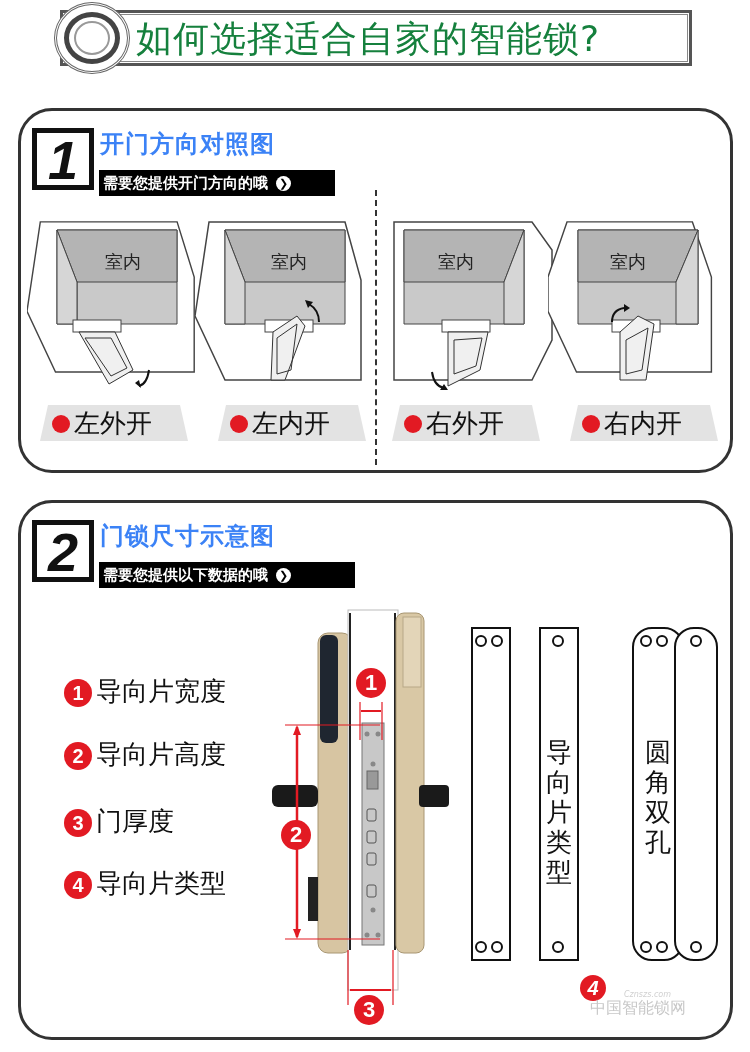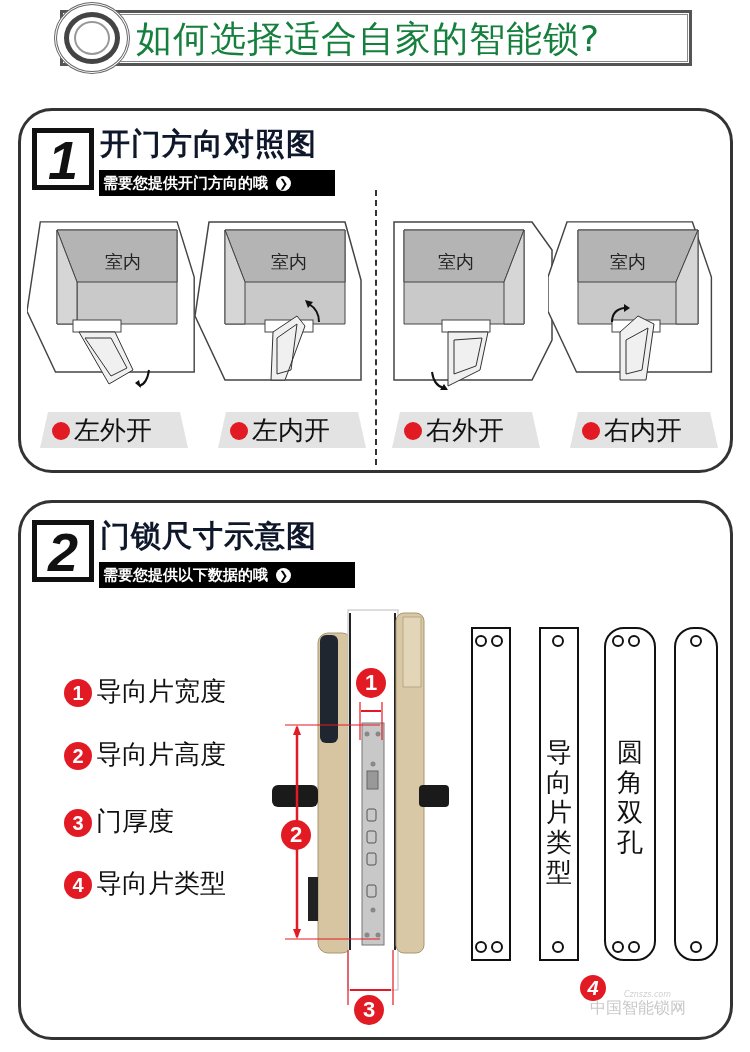--- a/index.html
+++ b/index.html
@@ -17,31 +17,31 @@
   .banner-title { left: 136px; top: 14px; font-size: 36px; font-weight: normal; color: #15803d; letter-spacing: 1px; line-height: 50px; }
 
   
   .panel { border: 3px solid #333; border-radius: 34px; background: #fff; }
   .p1 { left: 18px; top: 108px; width: 715px; height: 365px; }
   .p2 { left: 18px; top: 500px; width: 715px; height: 540px; }
 
   .num-box { width: 62px; height: 62px; border: 5px solid #111; background: #fff;
              font-family: "Liberation Sans", sans-serif; font-weight: bold; font-style: italic;
              font-size: 54px; text-align: center; line-height: 54px; color: #111; }
-  .sec-title { font-size: 30px; font-weight: bold; color: #0f172a; letter-spacing: 1px; line-height: 36px; }
+  .sec-title { font-size: 24px; font-weight: bold; color: #3b82f6; letter-spacing: 1px; line-height: 36px; }
   .sec-sub { height: 26px; background: #000; color: #fff; font-size: 15px; font-weight: bold;
              line-height: 26px; padding-left: 4px; }
   .sec-sub .chev { display: inline-block; width: 15px; height: 15px; border-radius: 50%; background: #fff;
                    color: #000; font-size: 11px; line-height: 15px; text-align: center; margin-left: 8px; vertical-align: middle; }
 
   
   .room { width: 168px; height: 180px; }
   .room svg { width: 168px; height: 180px; display: block; }
   .room-label { font-size: 18px; color: #222; }
-  .dir-tag { width: 148px; height: 36px; margin-top: 7px; }
+  .dir-tag { width: 148px; height: 36px; }
   .dir-tag .bg { position: absolute; left: 0; top: 0; width: 148px; height: 36px; }
   .dir-tag .dot { position: absolute; left: 12px; top: 10px; width: 18px; height: 18px; border-radius: 50%; background: #e21a23; }
   .dir-tag .txt { position: absolute; left: 34px; top: 0; font-size: 26px; line-height: 36px; color: #111; }
 
   .divider { left: 375px; top: 190px; height: 275px; border-left: 2px dashed #333; }
 
   
   .legend-item { font-size: 26px; color: #111; line-height: 30px; }
   .legend-item .badge { display: inline-block; width: 28px; height: 28px; border-radius: 50%; background: #e21a23;
                         color: #fff; font-size: 20px; font-weight: bold; text-align: center; line-height: 28px;
@@ -239,21 +239,21 @@
   <span class="hole" style="left:2px;top:6px;"></span>
   <span class="hole" style="left:18px;top:6px;"></span>
   <span class="hole" style="left:2px;top:312px;"></span>
   <span class="hole" style="left:18px;top:312px;"></span>
 </div>
 <div class="abs plate" style="left:539px;top:627px;">
   <span class="hole" style="left:11px;top:6px;"></span>
   <span class="vtext">导向片类型</span>
   <span class="hole" style="left:11px;top:312px;"></span>
 </div>
-<div class="abs plate round" style="left:604px;top:627px;padding-left:48px;">
+<div class="abs plate round" style="left:632px;top:627px;padding-left:48px;">
   <span class="hole" style="left:6px;top:6px;"></span>
   <span class="hole" style="left:22px;top:6px;"></span>
   <span class="vtext">圆角双孔</span>
   <span class="hole" style="left:6px;top:312px;"></span>
   <span class="hole" style="left:22px;top:312px;"></span>
 </div>
 <div class="abs plate round" style="left:674px;top:627px;">
   <span class="hole" style="left:14px;top:6px;"></span>
   <span class="hole" style="left:14px;top:312px;"></span>
 </div>

